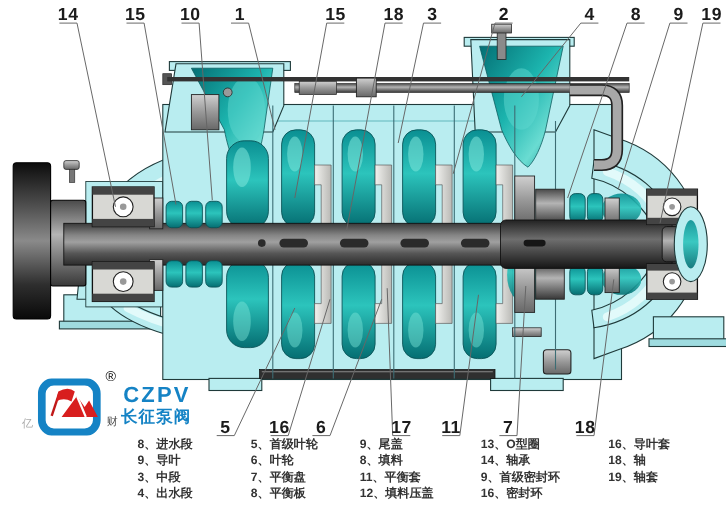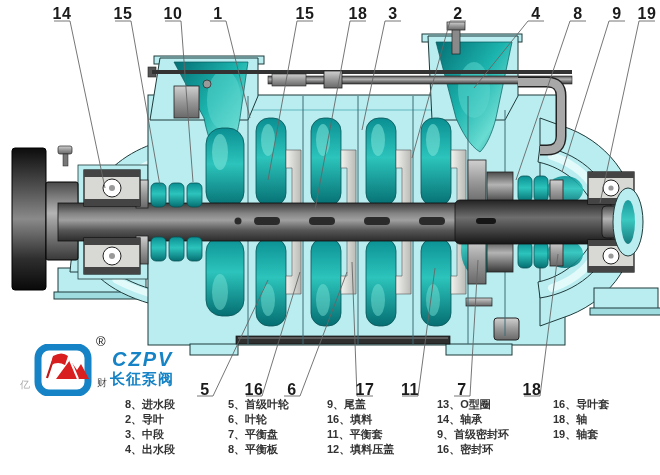--- a/index.html
+++ b/index.html
@@ -8,21 +8,21 @@
   #diagram-svg{position:absolute;left:0;top:0;}
   .callout{position:absolute;transform:translateX(-50%);font-size:16px;font-weight:700;
            color:#1b1b1b;letter-spacing:.5px;white-space:nowrap;}
   .legend{position:absolute;top:397px;left:0;width:660px;}
   .legend-col{position:absolute;top:0;}
   .legend-item{font-size:11px;line-height:15px;font-weight:600;color:#333;white-space:nowrap;}
   #col1{left:125px}#col2{left:228px}#col3{left:327px}#col4{left:437px}#col5{left:553px}
   .logo{position:absolute;left:28px;top:336px;width:180px;height:62px;}
   .logo-mark{position:absolute;left:6px;top:8px;}
   .logo-reg{position:absolute;left:68px;top:-2px;font-size:13px;color:#111;font-weight:400;}
-  .logo-en{position:absolute;left:84px;top:12px;font-size:20px;font-weight:700;color:#1583c5;letter-spacing:2px;font-style:italic;}
+  .logo-en{position:absolute;left:84px;top:12px;font-size:20px;font-weight:700;color:#1583c5;letter-spacing:2px;}
   .logo-cn{position:absolute;left:82px;top:34px;font-size:15px;font-weight:700;color:#1583c5;letter-spacing:1px;text-align:center;}
   .logo-mark-mid{position:absolute;left:69px;top:40px;font-size:10px;color:#444;}
   .logo-mark-left{position:absolute;left:-8px;top:42px;font-size:10px;color:#aaa;}
 </style>
 </head>
 <body>
 
 <div id="page">
 
 <svg id="diagram-svg" width="660" height="475" viewBox="0 0 660 475">
@@ -287,33 +287,33 @@
 <span class="callout" style="left:254px;top:381px">16</span>
 <span class="callout" style="left:292px;top:381px">6</span>
 <span class="callout" style="left:365px;top:381px">17</span>
 <span class="callout" style="left:410px;top:381px">11</span>
 <span class="callout" style="left:462px;top:381px">7</span>
 <span class="callout" style="left:532px;top:381px">18</span>
 
 <div class="legend">
   <div class="legend-col" id="col1">
     <div class="legend-item">8、进水段</div>
-    <div class="legend-item">2、导叶</div>
+    <div class="legend-item">9、导叶</div>
     <div class="legend-item">3、中段</div>
     <div class="legend-item">4、出水段</div>
   </div>
   <div class="legend-col" id="col2">
     <div class="legend-item">5、首级叶轮</div>
     <div class="legend-item">6、叶轮</div>
     <div class="legend-item">7、平衡盘</div>
     <div class="legend-item">8、平衡板</div>
   </div>
   <div class="legend-col" id="col3">
     <div class="legend-item">9、尾盖</div>
-    <div class="legend-item">16、填料</div>
+    <div class="legend-item">8、填料</div>
     <div class="legend-item">11、平衡套</div>
     <div class="legend-item">12、填料压盖</div>
   </div>
   <div class="legend-col" id="col4">
     <div class="legend-item">13、O型圈</div>
     <div class="legend-item">14、轴承</div>
     <div class="legend-item">9、首级密封环</div>
     <div class="legend-item">16、密封环</div>
   </div>
   <div class="legend-col" id="col5">

